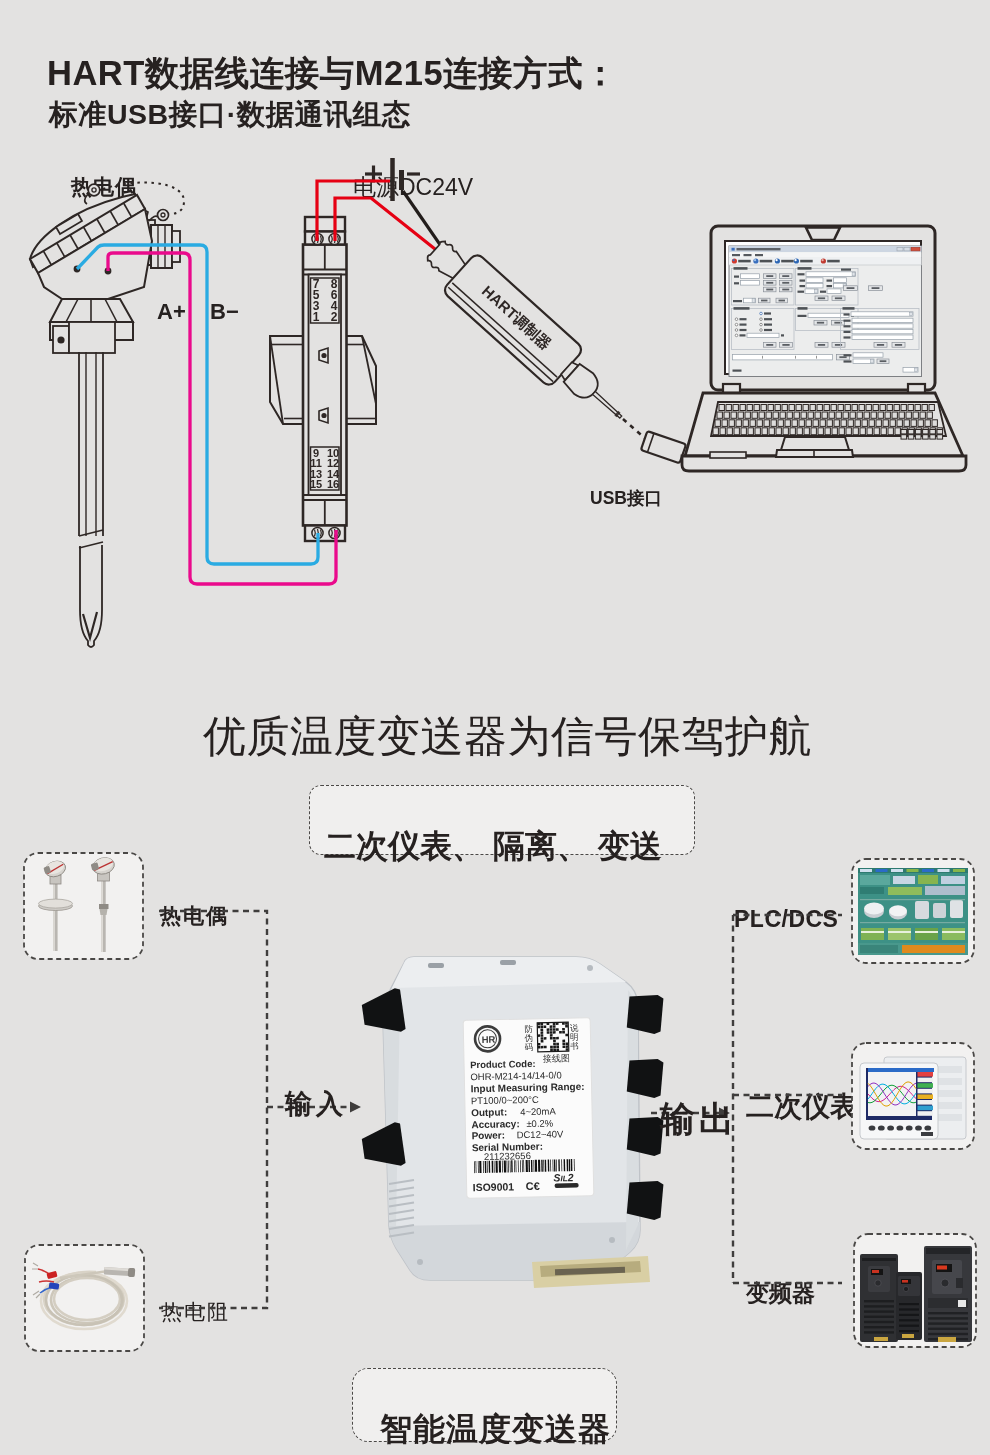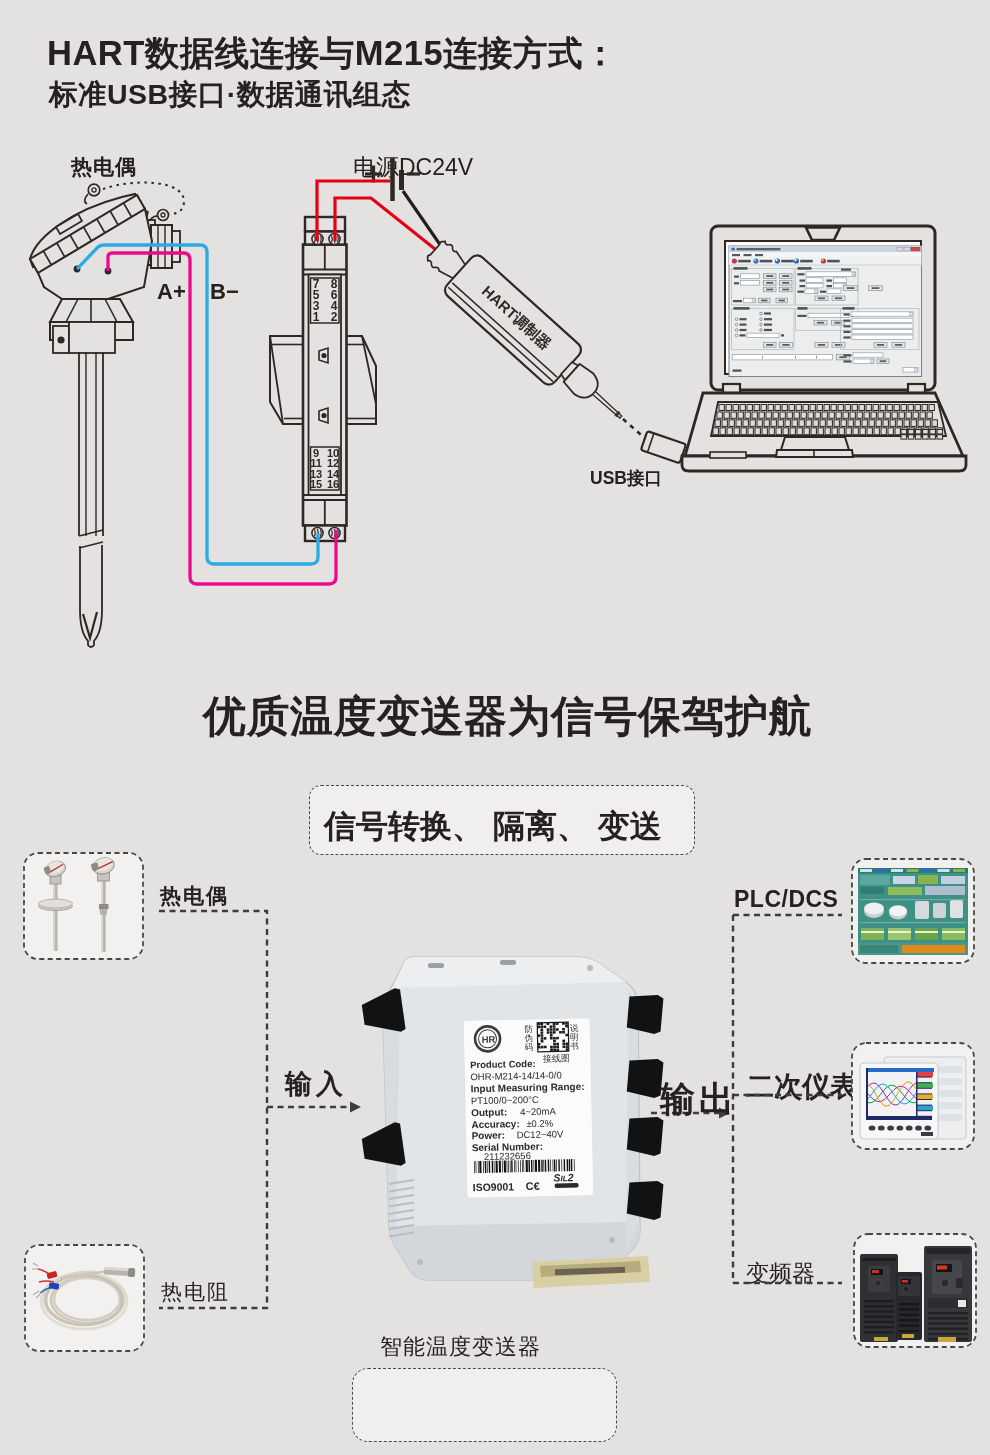--- a/index.html
+++ b/index.html
@@ -1,18 +1,18 @@
 <!DOCTYPE html>
 <html><head><meta charset="utf-8">
 <style>
   html,body { margin:0; padding:0; }
   body { width:990px; height:1455px; background:#e3e2e1; position:relative; overflow:hidden;
          font-family:"Liberation Sans", sans-serif; }
   .abs { position:absolute; }
-  .blk { color:#262120; }
+  .blk { color:#262120;margin-top:20px; }
 </style></head>
 <body>
 <div class="abs blk" style="left:47px;top:31px;font-size:34.5px;font-weight:bold;letter-spacing:0.5px">HART数据线连接与M215连接方式：</div>
 <div class="abs blk" style="left:49px;top:76px;font-size:28.5px;font-weight:700;letter-spacing:0.5px">标准USB接口·数据通讯组态</div>
 <div class="abs blk" style="left:71px;top:153px;font-size:21px;font-weight:bold;letter-spacing:1px">热电偶</div>
 <div class="abs blk" style="left:353px;top:152px;font-size:23px;font-weight:normal">电源DC24V</div>
 <div class="abs blk" style="left:157px;top:279px;font-size:22px;font-weight:600">A+</div>
 <div class="abs blk" style="left:210px;top:279px;font-size:22px;font-weight:600">B−</div>
 <div class="abs blk" style="left:590px;top:466px;font-size:17.5px;font-weight:bold">USB接口</div>
 <svg class="abs" style="left:0;top:0" width="990" height="680" viewBox="0 0 990 680">
@@ -456,30 +456,30 @@
     <rect x="853" y="352.8" width="30" height="4.4" fill="#ffffff" stroke="#96a0aa" stroke-width="0.7"></rect>
     <rect x="843.5" y="360.4" width="8" height="2.2" fill="#4e5256"></rect>
     <rect x="853" y="359" width="21" height="4.4" fill="#ffffff" stroke="#96a0aa" stroke-width="0.7"></rect>
     <rect x="870.6" y="359.5" width="2.9" height="3.4000000000000004" fill="#dfe3e8" stroke="#96a0aa" stroke-width="0.5"></rect>
     <rect x="877" y="359" width="12" height="4.4" fill="#e4e6e8" stroke="#8b9199" stroke-width="0.7"></rect>
     <rect x="879.64" y="360.3" width="6.720000000000001" height="1.8" fill="#5a5e63"></rect>
     <rect x="732.5" y="369.5" width="9" height="2.2" fill="#4e5256"></rect>
     <rect x="903" y="367.5" width="15" height="4.6" fill="#ffffff" stroke="#96a0aa" stroke-width="0.7"></rect>
     <rect x="914.6" y="368.0" width="2.9" height="3.5999999999999996" fill="#dfe3e8" stroke="#96a0aa" stroke-width="0.5"></rect>
   </svg>
-<div class="abs blk" style="left:203px;top:688px;font-size:43px;font-weight:bold;letter-spacing:0.5px">优质温度变送器为信号保驾护航</div>
+<div class="abs blk" style="left:203px;top:688px;font-size:43px;font-weight:normal;letter-spacing:0.5px">优质温度变送器为信号保驾护航</div>
 <div class="abs" style="left:309px;top:785px;width:386px;height:70px;border:1.8px dashed #4a4846;border-radius:12px;background:#f0efee;box-sizing:border-box"></div>
-<div class="abs blk" style="left:324px;top:805px;font-size:32px;font-weight:bold">信号转换、 隔离、 变送</div>
+<div class="abs blk" style="left:324px;top:805px;font-size:32px;font-weight:bold">二次仪表、 隔离、 变送</div>
 <div class="abs blk" style="left:160px;top:882px;font-size:21px;font-weight:bold;letter-spacing:2px">热电偶</div>
 <div class="abs blk" style="left:161px;top:1278px;font-size:21px;font-weight:normal;letter-spacing:2px">热电阻</div>
 <div class="abs blk" style="left:734px;top:886px;font-size:23px;font-weight:bold;letter-spacing:0.5px">PLC/DCS</div>
 <div class="abs blk" style="left:746px;top:1068px;font-size:28px;font-weight:bold">二次仪表</div>
-<div class="abs blk" style="left:746px;top:1258px;font-size:23px;font-weight:normal">变频器</div>
+<div class="abs blk" style="left:746px;top:1258px;font-size:23px;font-weight:bold">变频器</div>
 <div class="abs" style="left:352px;top:1368px;width:265px;height:74px;border:1.8px dashed #4a4846;border-radius:16px;background:#f0efee;box-sizing:border-box"></div>
-<div class="abs blk" style="left:380px;top:1332px;font-size:22px;font-weight:normal;letter-spacing:1px">智能温度变送器</div>
+<div class="abs blk" style="left:380px;top:1388px;font-size:32px;font-weight:bold;letter-spacing:1px">智能温度变送器</div>
 <svg class="abs" style="left:0;top:680" width="990" height="775" viewBox="0 680 990 775">
     <g stroke="#3f3d3c" stroke-width="2.4" fill="none" stroke-dasharray="6,4.5">
       <path d="M159,911 L267,911 L267,1308 L159,1308"></path>
       <path d="M267,1107 L350,1107"></path>
       <path d="M651,1113 L719,1113"></path>
       <path d="M733,915 L842,915 M733,1095 L842,1095 M733,1283 L842,1283"></path>
       <path d="M733,915 L733,1283"></path>
     </g>
     <path d="M350,1101.5 L361,1107 L350,1112.5 Z" fill="#3f3d3c"></path>
     <path d="M719,1107.5 L730,1113 L719,1118.5 Z" fill="#3f3d3c"></path>

